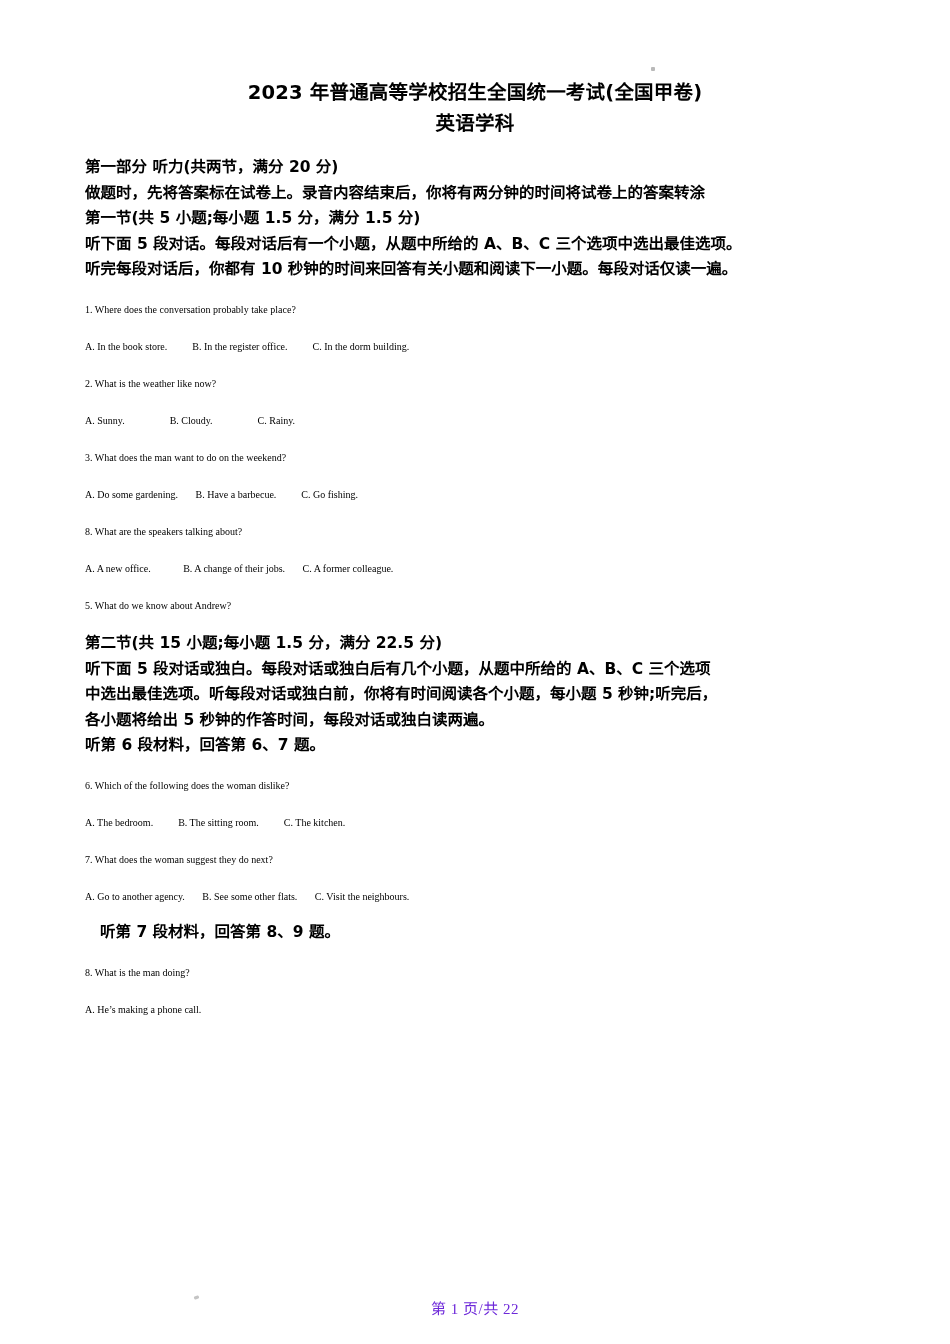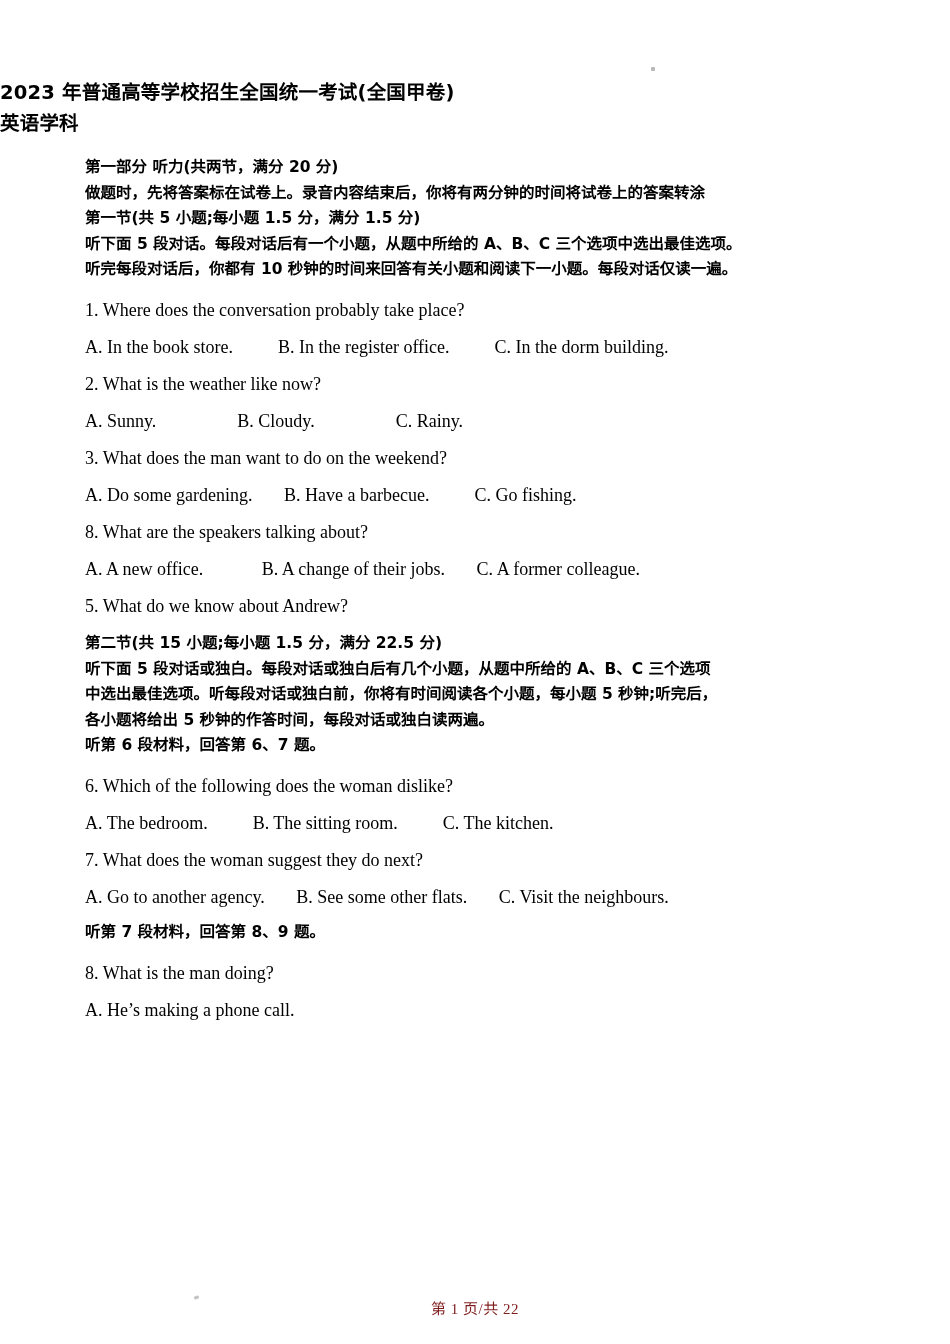--- a/index.html
+++ b/index.html
@@ -32,21 +32,21 @@
   .speck.top { left: 651px; top: 67px; width: 4px; height: 4px; }
   .speck.bottom { left: 194px; top: 1296px; width: 5px; height: 3px;
                   transform: rotate(-20deg); background: #c4c4c4; }
 
   
   .title-block {
     position: absolute;
     left: 0;
     top: 78px;
     width: 950px;
-    text-align: left;
+    text-align: center;
   }
   .doc-title {
     font-family: "DejaVu Sans", "Liberation Sans", sans-serif;
     font-weight: 700;
     font-size: 19.5px;
     letter-spacing: 0.2px;
     line-height: 30px;
     white-space: nowrap;
   }
   .doc-subtitle {
@@ -78,47 +78,47 @@
   }
   .cn-bold.nowrap { white-space: nowrap; }
 
   
   .gap-sec  { margin-top: 0px; }
 
   
   .en-line {
     font-family: "Liberation Serif", "DejaVu Serif", serif;
     font-weight: 400;
-    font-size: 18px;
+    font-size: 10px;
     line-height: 20px;
     white-space: pre;
   }
   .q-stem  { margin-top: 17px; }
   .q-opts  { margin-top: 17px; }
 
   
   .passage-head {
     font-family: "DejaVu Sans", "Liberation Sans", sans-serif;
     font-weight: 700;
     font-size: 15.5px;
     line-height: 25.6px;
     white-space: nowrap;
   }
-  .passage-head.spaced { margin-top: 13px; }
+  .passage-head.spaced { margin-top: 13px; margin-left: 15px; }
 
   
   .footer {
     position: absolute;
     left: 0;
     top: 1297px;
     width: 950px;
     text-align: center;
     font-family: "Liberation Serif", "DejaVu Serif", serif;
     font-size: 15px;
-    color: #7f1d1d;
+    color: #6d28d9;
     letter-spacing: 0.5px;
   }
 </style>
 </head>
 <body>
 
 <div class="page">
 
   <div class="speck top"></div>
   <div class="speck bottom"></div>

